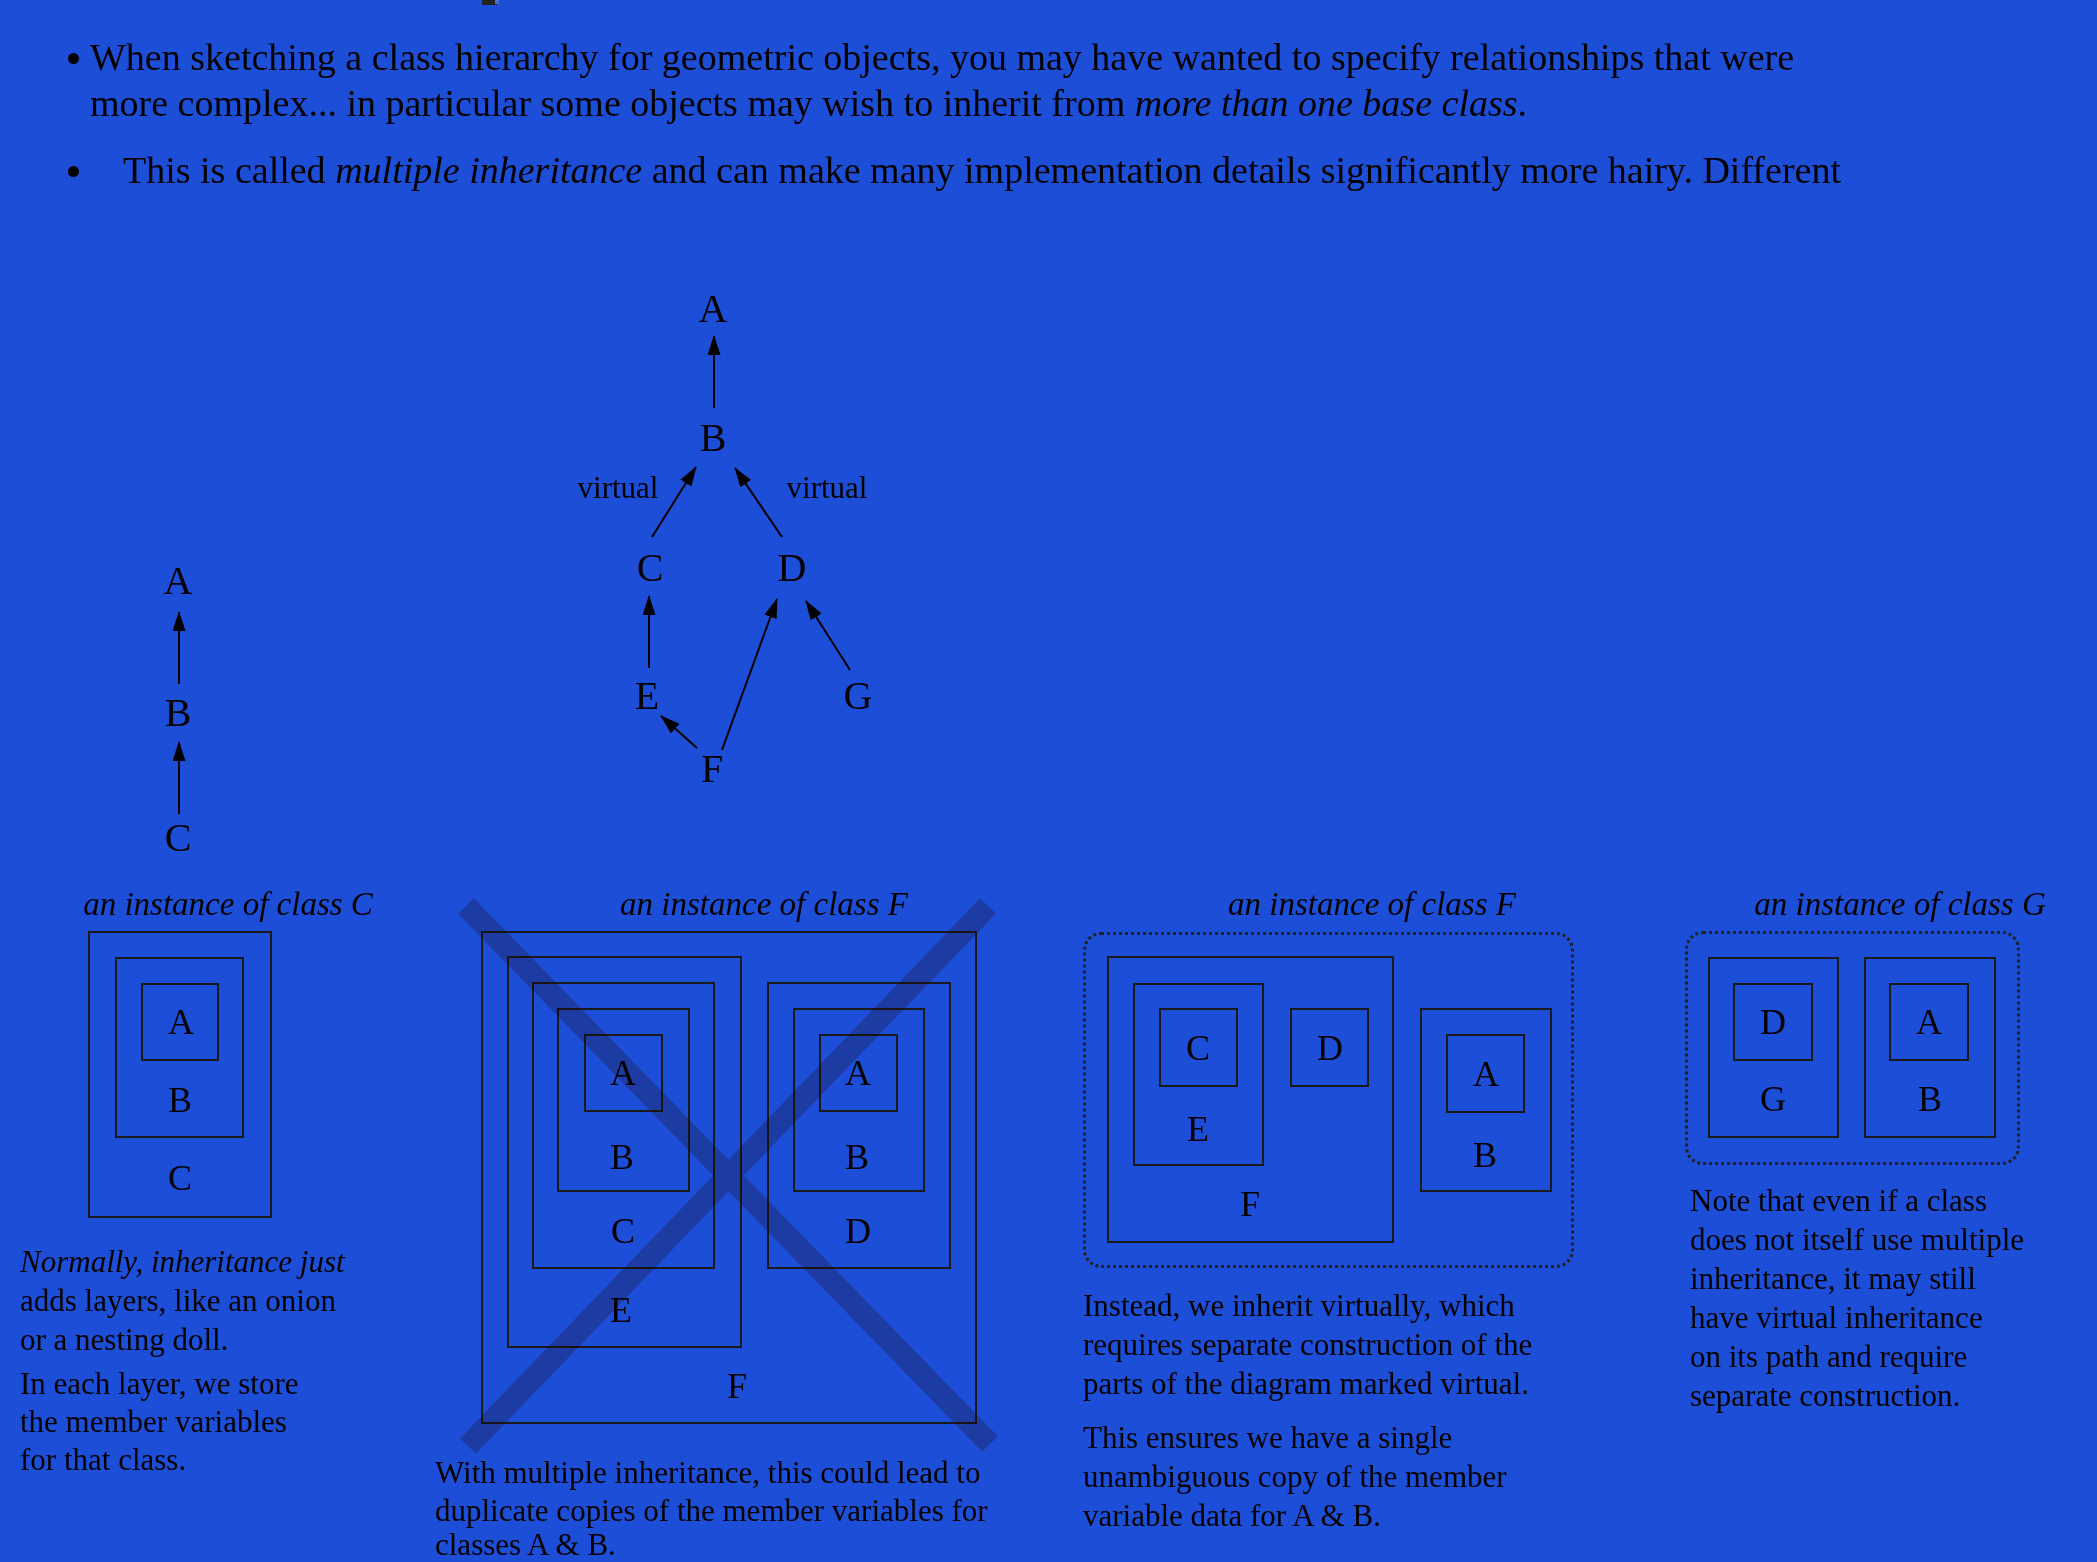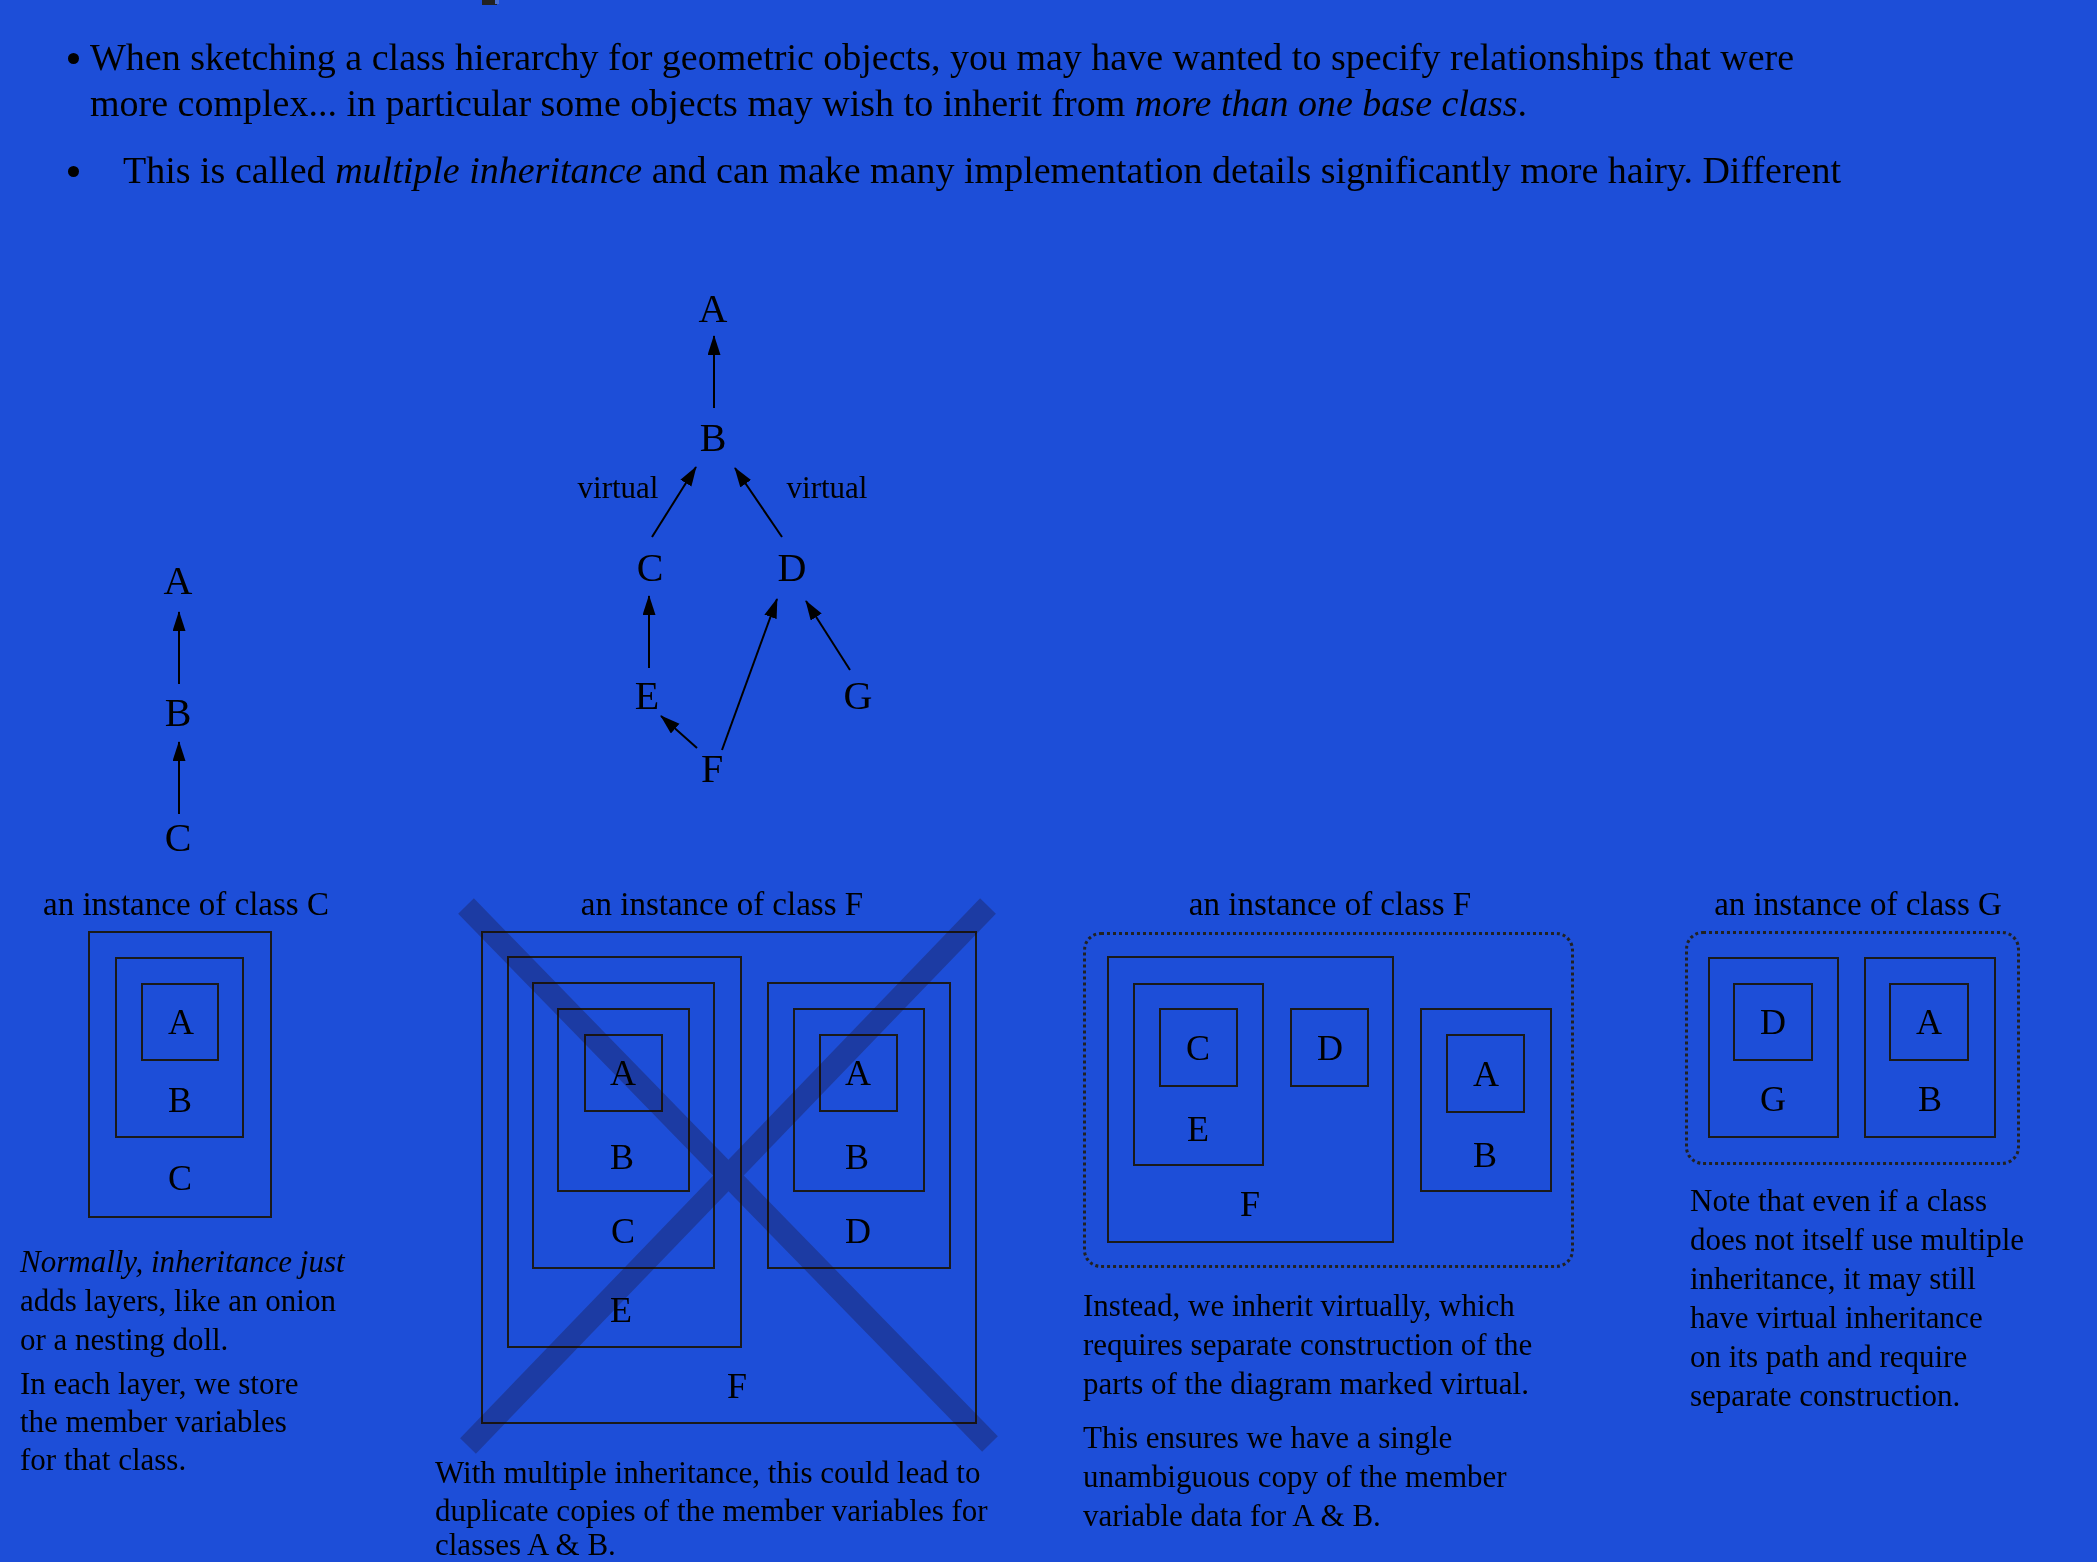--- a/index.html
+++ b/index.html
@@ -9,21 +9,21 @@
   }
   .frag{position:absolute;}
   
   .bullet-dot{position:absolute;width:11px;height:11px;border-radius:50%;background:#000;}
   .bline{position:absolute;font-size:38px;line-height:1;white-space:nowrap;}
   .em{font-style:italic;}
   
   .box{position:absolute;border:2px solid #1a1a1a;background:transparent;box-sizing:border-box;}
   .dotted{position:absolute;border:3px dotted #222;border-radius:18px;box-sizing:border-box;}
   .lbl{position:absolute;transform:translate(-50%,-50%);font-size:36px;line-height:1;}
-  .ptitle{position:absolute;transform:translateX(-50%);font-size:33px;line-height:1;white-space:nowrap;}
+  .ptitle{position:absolute;transform:translateX(-50%);font-style:italic;font-size:33px;line-height:1;white-space:nowrap;margin-left:42px;}
   .cap{position:absolute;font-size:31px;line-height:1;white-space:nowrap;}
   svg{position:absolute;overflow:visible;}
   svg text{font-family:"Liberation Serif","DejaVu Serif",serif;fill:#000;}
   .hnode{font-size:40px;}
   .hvirtual{font-size:31px;}
   .xover{mix-blend-mode:multiply;}
 </style>
 </head>
 <body>
 

